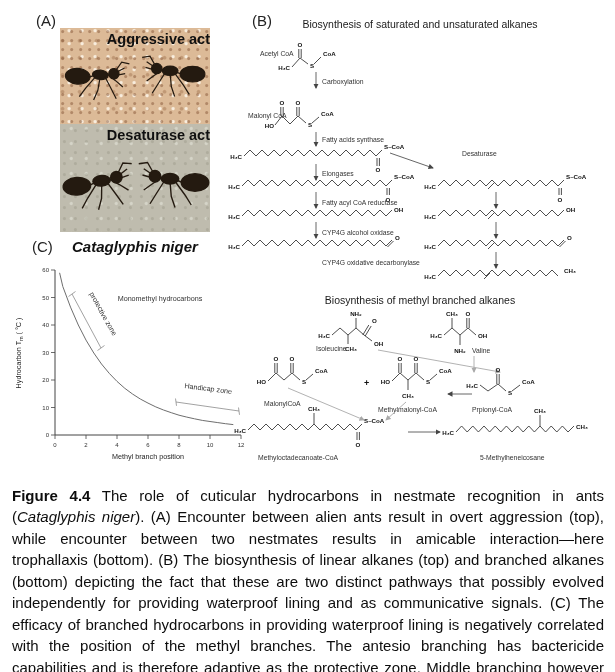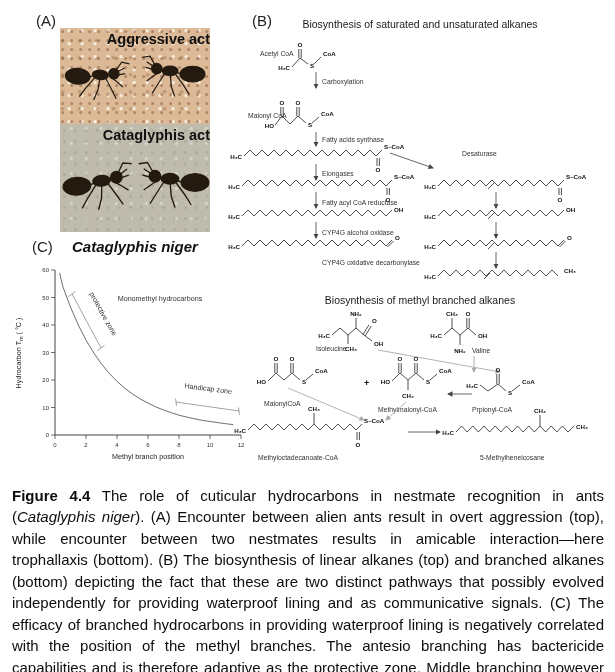--- a/index.html
+++ b/index.html
@@ -79,21 +79,21 @@
     <div class="photo-caption">Aggressive act</div>
   </div>
 
   <div class="photo photo-bottom">
     <svg class="ants" width="150" height="108" viewBox="0 0 150 108">
       <use href="#ant" width="64" height="40" transform="translate(2,38) scale(1.25) rotate(-4 32 20)"></use>
       <g transform="translate(150,36) scale(-1.25,1.25)">
           <use href="#ant" width="64" height="40"></use>
         </g>
     </svg>
-    <div class="photo-caption">Cataglyphis act</div>
+    <div class="photo-caption">Desaturase act</div>
   </div>
 
   <div class="plabel" style="left:252px;top:12px;">(B)</div>
 
   <svg class="pb" width="387" height="462" viewBox="0 0 387 462">
     <defs>
       <marker id="am" markerWidth="6" markerHeight="6" refX="5" refY="3" orient="auto">
           <path d="M0,0 L6,3 L0,6 z" fill="#444"></path>
         </marker>
       <marker id="gm" markerWidth="6" markerHeight="6" refX="5" refY="3" orient="auto">

